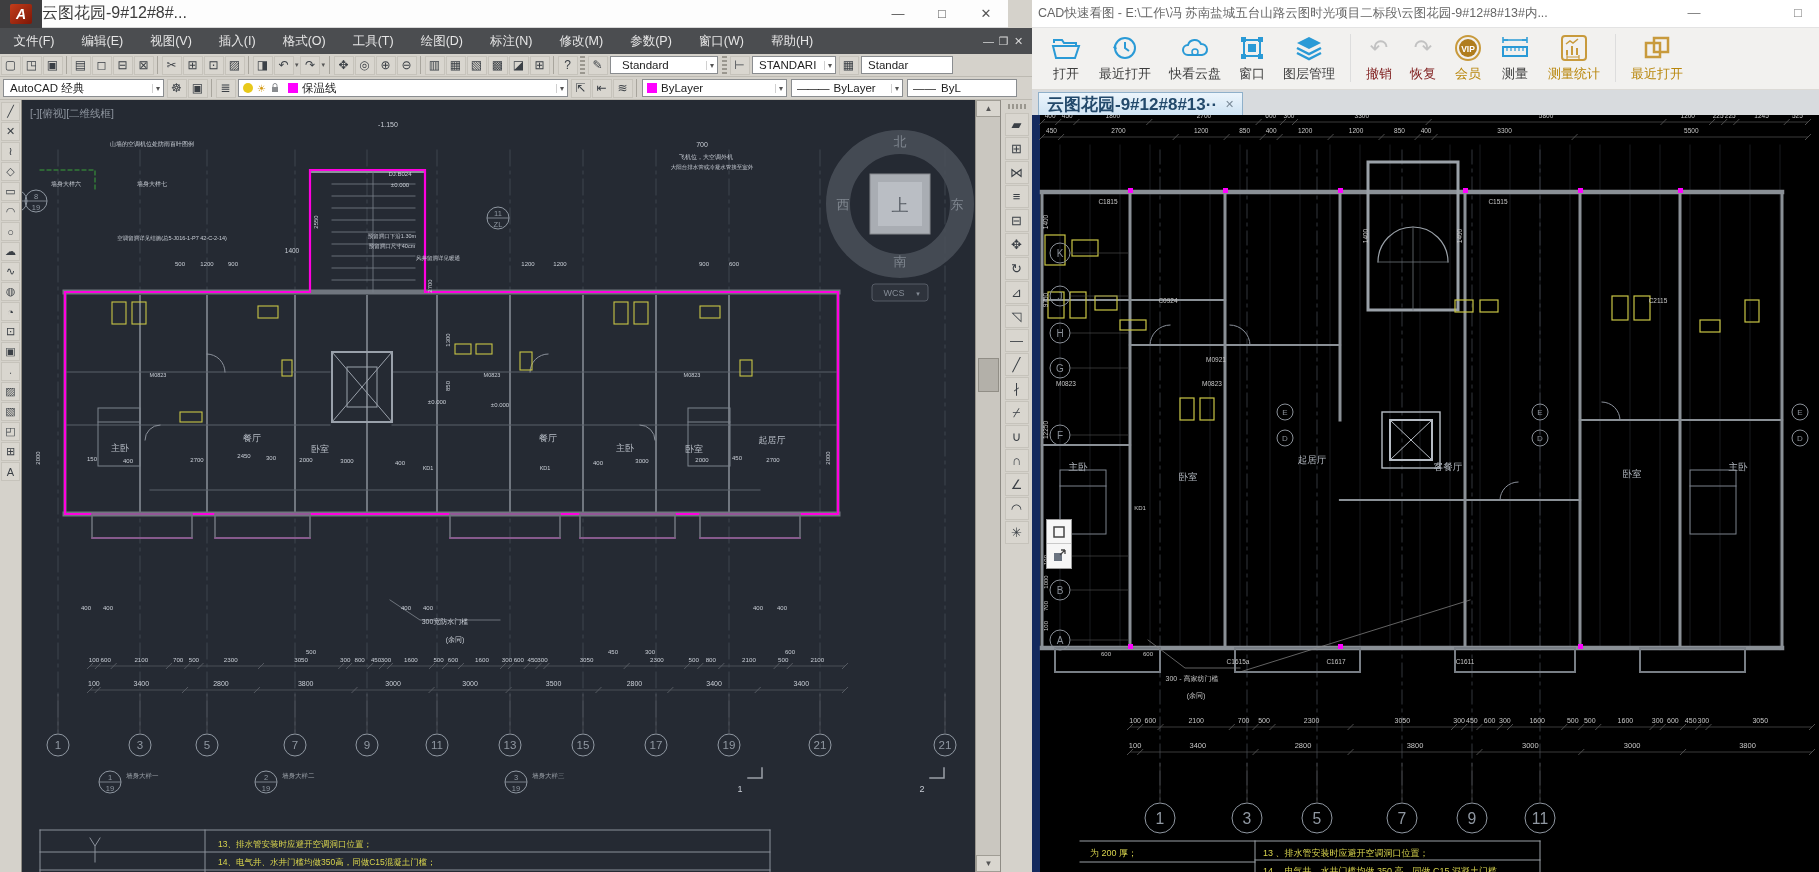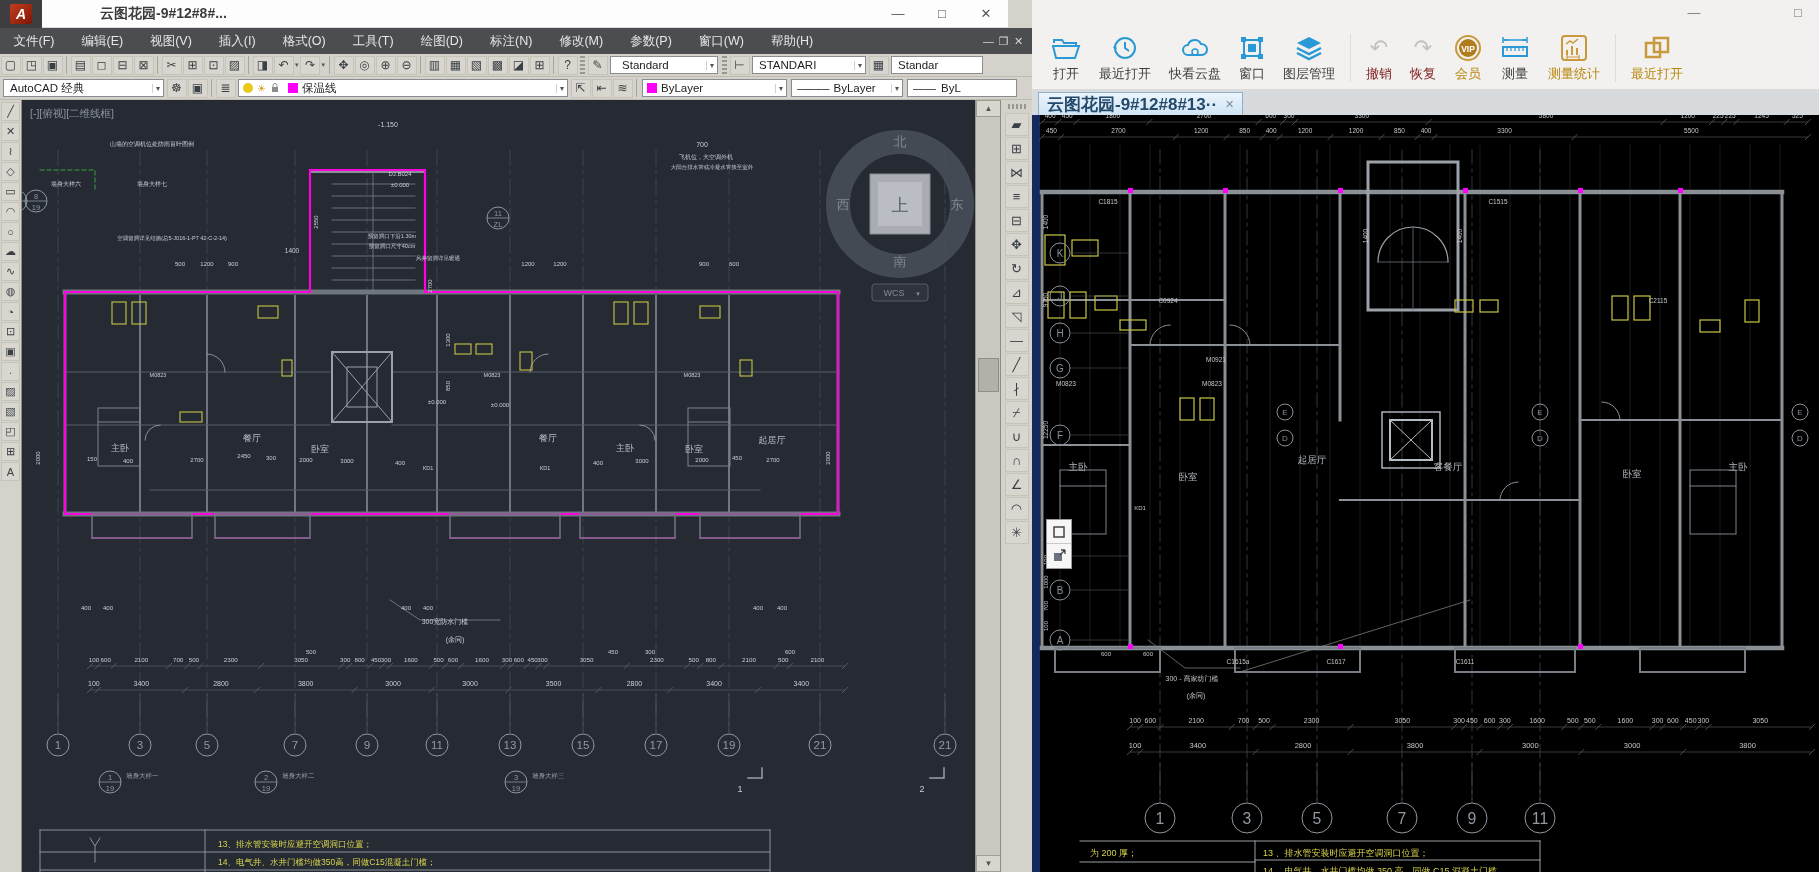--- a/index.html
+++ b/index.html
@@ -7,21 +7,21 @@
     font-family:"Liberation Sans", sans-serif; }
   #stage { position:relative; width:1819px; height:872px; }
 
   
   #acad { position:absolute; left:0; top:0; width:1032px; height:872px; z-index:2; background:#d5d2cb; }
   .acad-title { position:absolute; left:0; top:0; width:1008px; height:28px; background:#fdfdfd;
     border-bottom:1px solid #d9d9d9; display:flex; align-items:center; }
   .acad-appbtn { width:42px; height:28px; background:#3e3e40; display:flex; align-items:center; justify-content:center; }
   .acad-a { color:#fff; background:linear-gradient(135deg,#c33d1b,#7e1606); width:22px; height:20px;
     font-weight:bold; font-style:italic; font-size:14px; text-align:center; line-height:20px; border-radius:2px; }
-  .acad-title-text { margin-left:58px; font-size:14px; color:#3c3c3c;font-weight:bold; }
+  .acad-title-text { font-size:16px; color:#3c3c3c; }
   .win-btns { margin-left:auto; display:flex; }
   .win-btn { width:44px; height:28px; text-align:center; line-height:28px; font-size:13px; color:#555; }
   .acad-menu { position:absolute; left:0; top:28px; width:1032px; height:26px; background:#4b4d50;
     display:flex; align-items:center; }
   .menu-item { color:#e6e6e6; font-size:12.5px; padding:0 13.5px; line-height:26px; white-space:nowrap; }
   .mdi-btns { margin-left:auto; display:flex; padding-right:6px; }
   .mdi-btn { color:#d8d8d8; font-size:11px; width:15px; text-align:center; }
   .acad-tb { position:absolute; left:0; width:1032px; height:23px; background:#d5d2cb;
     border-bottom:1px solid #bdbab2; display:flex; align-items:center; overflow:hidden; }
   #tb1 { top:54px; } #tb2 { top:77px; }
@@ -82,20 +82,24 @@
     border-bottom:1px solid #c9c9c9; }
 
   svg text { font-family:"Liberation Sans", sans-serif; }
 </style>
 </head>
 <body>
 
 <div id="stage">
 
   <div id="viewer">
+    <div class="v-title">
+      <div class="v-icon">CAD</div>
+      <div class="v-title-text">CAD快速看图 - E:\工作\冯  苏南盐城五台山路云图时光项目二标段\云图花园-9#12#8#13#内...</div>
+    </div>
     <div class="v-win-btn" style="right:108px">—</div>
     <div class="v-win-btn" style="right:4px">□</div>
     <div class="v-toolbar" id="v-toolbar">
         <div class="vtb-item">
           <div class="vtb-ico">
             <svg width="30" height="26">
               <path d="M3,8 V5 h8 l2,3 h12 v3" fill="none" stroke="#2a9ad6" stroke-width="2"></path>
               <path d="M2,11 h26 l-4,12 H5 Z" fill="none" stroke="#2a9ad6" stroke-width="2"></path>
             </svg>
           </div>
@@ -600,21 +604,21 @@
           <span class="tbtn">?</span>
         </span>
       <span class="grip"></span>
       <span class="tbtn">✎</span>
       <div class="combo" style="width:108px">
         <span style="margin-left:11px">Standard</span>
         <span class="caret">▾</span>
       </div>
       <span class="grip"></span>
       <span class="tbtn">⊢</span>
-      <div class="combo" style="width:114px">
+      <div class="combo" style="width:84px">
         <span style="margin-left:6px">STANDARI</span>
         <span class="caret">▾</span>
       </div>
       <span class="tbtn">▦</span>
       <div class="combo" style="width:92px">
         <span style="margin-left:6px">Standar</span>
       </div>
     </div>
     <div class="acad-tb" id="tb2">
       <div class="combo" style="width:161px;margin-left:3px">

